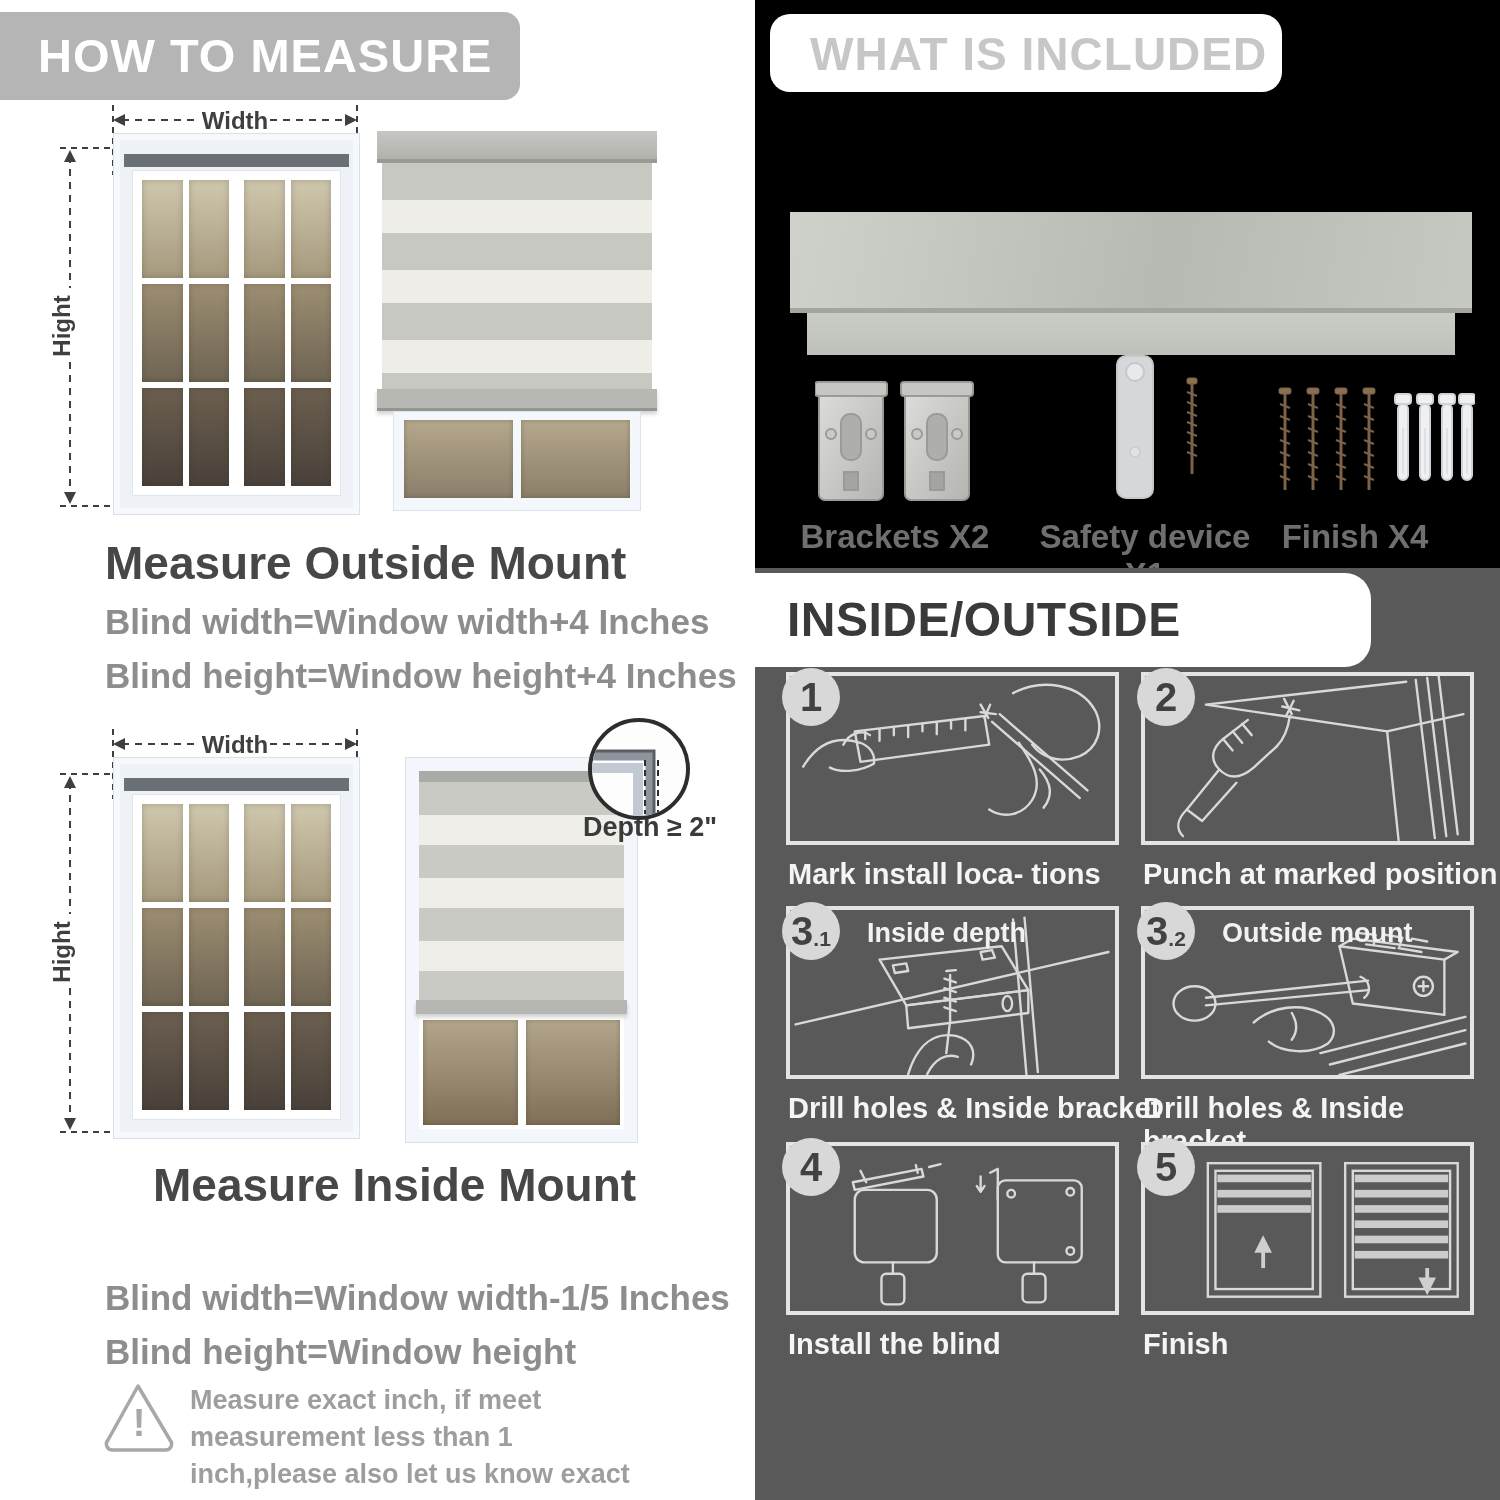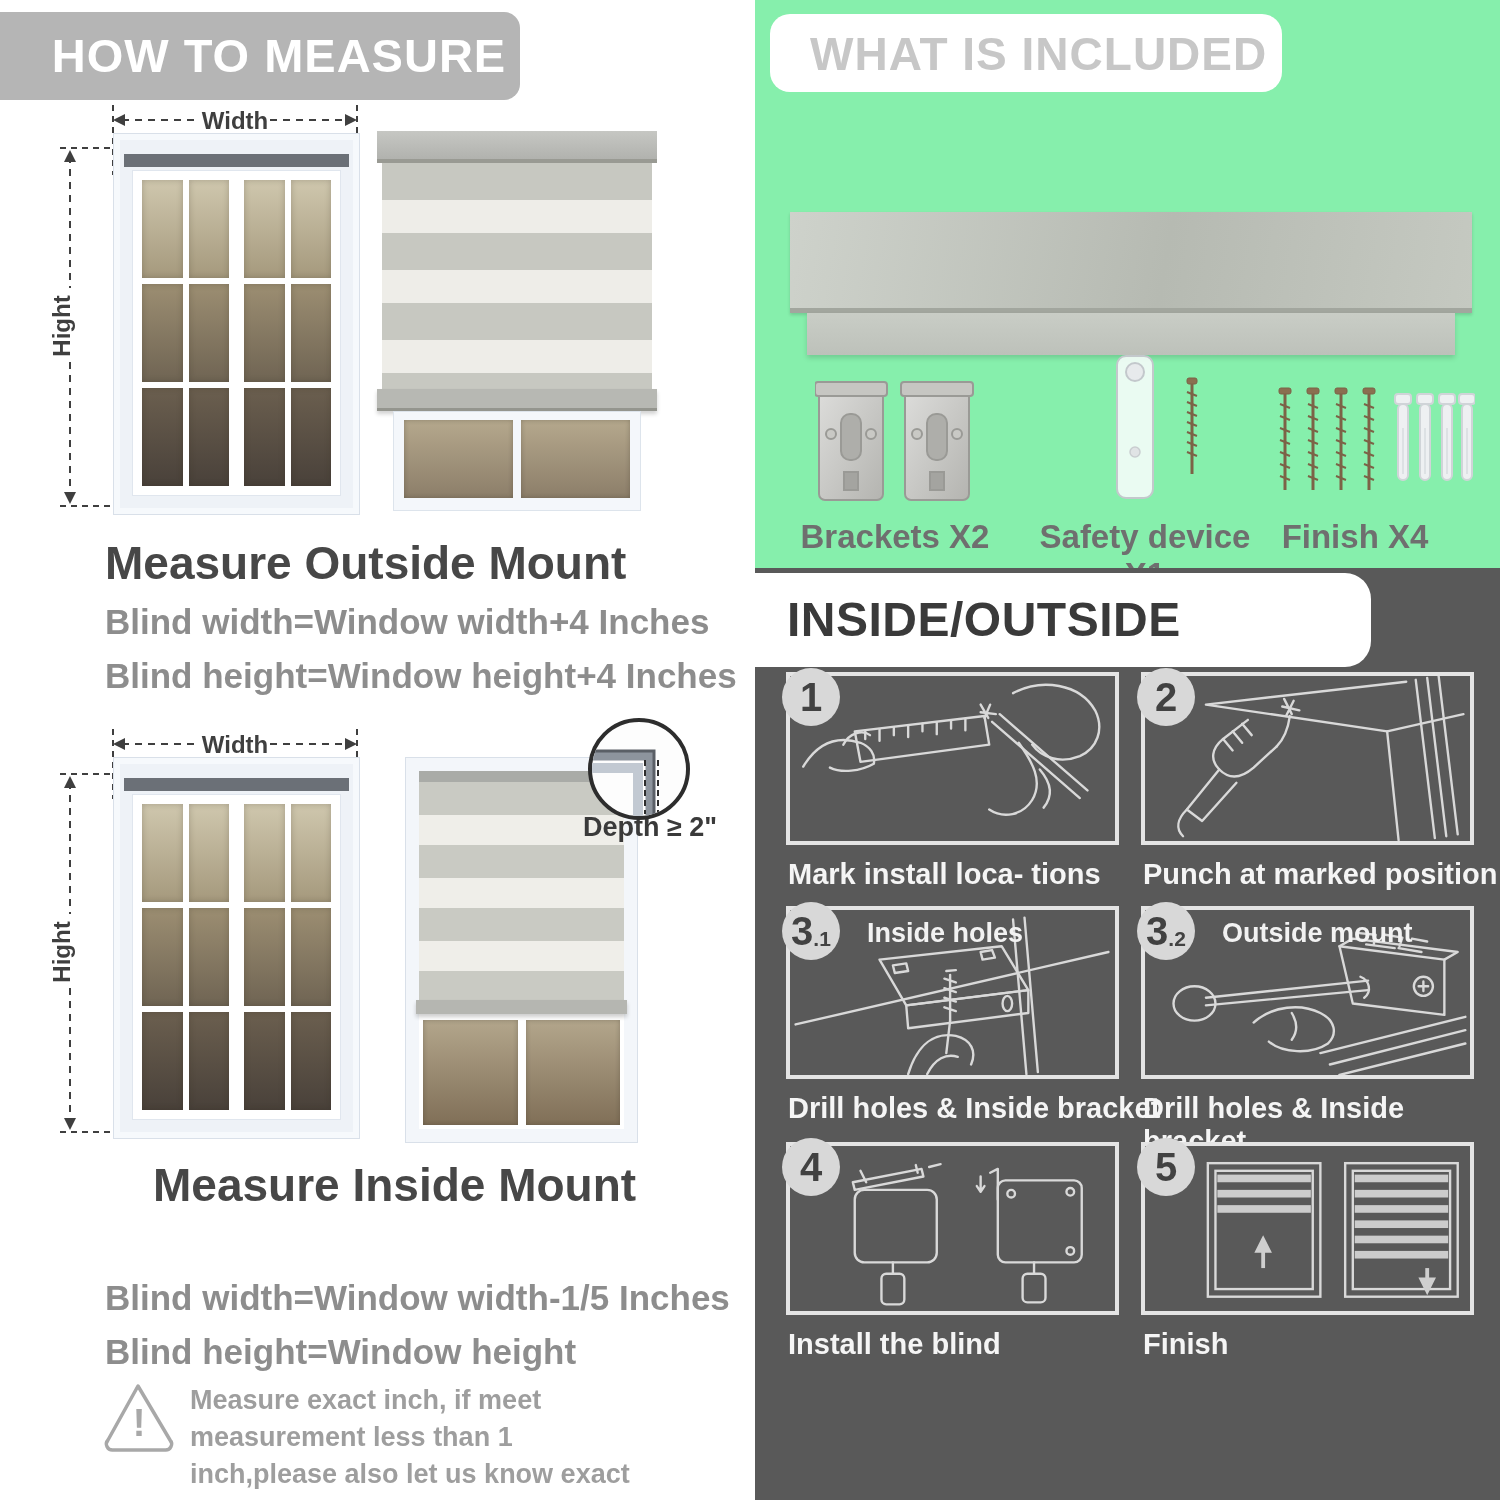--- a/index.html
+++ b/index.html
@@ -1,21 +1,21 @@
 <!DOCTYPE html>
 <html><head>
 <meta charset="utf-8">
 <style>
   html,body{margin:0;padding:0;background:#fff;}
   .canvas{position:relative;width:1500px;height:1500px;background:#ffffff;
           font-family:"Liberation Sans",sans-serif;overflow:hidden;}
   .abs{position:absolute;}
 
   
-  .banner{left:0;top:12px;width:520px;height:88px;background:#b5b5b5;border-radius:0 16px 16px 0;text-align:center;}
+  .banner{left:0;top:12px;width:520px;height:88px;background:#b5b5b5;border-radius:0 16px 16px 0;}
   .banner-text{display:block;padding-left:38px;line-height:88px;font-size:47px;font-weight:700;
                color:#ffffff;letter-spacing:1px;}
   .h-title{font-size:46px;font-weight:700;color:#474747;}
   .h-line{font-size:35px;font-weight:700;color:#8d8d8d;}
 
   
   .window{background:#eef2f7;border:1px solid #d9e0e9;box-shadow:inset 0 0 0 6px #f6f9fc;}
   .win-track{position:absolute;left:10px;right:10px;top:20px;height:13px;background:#6b7077;}
   .sashes{position:absolute;left:18px;right:18px;top:36px;bottom:18px;background:#ffffff;
           display:flex;gap:7px;padding:5px;box-sizing:border-box;border:1px solid #e0e6ee;}
@@ -50,21 +50,21 @@
   .blind2-glass .glass{flex:1;background:linear-gradient(180deg,#b3a68c,#806f57);
        box-shadow:inset 0 0 5px rgba(40,35,25,.3);}
 
   .depth-circle{width:94px;height:94px;border:4px solid #2d2d2d;border-radius:50%;
        background:#fdfdfd;overflow:hidden;z-index:6;}
   .depth-label{font-size:27px;font-weight:700;color:#3a3a3a;}
 
   .warn-text{font-size:27px;font-weight:600;color:#9e9e9e;line-height:37px;}
 
   
-  .panel-light{left:755px;top:0;width:745px;height:568px;background:#86efac;}
+  .panel-light{left:755px;top:0;width:745px;height:568px;background:#000000;}
   .included-header{left:15px;top:14px;width:512px;height:78px;background:#ffffff;border-radius:20px;}
   .included-header span{display:block;padding-left:40px;line-height:80px;font-size:46px;
        font-weight:700;color:#c7c7c7;letter-spacing:1px;}
   .blind-bar{left:35px;top:212px;width:682px;height:96px;
        background:linear-gradient(100deg,#ced2cb,#b6bab2 55%,#c5c9c1);
        border-bottom:5px solid #a2a69e;box-shadow:0 2px 3px rgba(0,0,0,.15);}
   .blind-bar2{left:52px;top:313px;width:648px;height:42px;
        background:linear-gradient(180deg,#c9cdc6,#bdc1ba);box-shadow:0 3px 5px rgba(0,0,0,.15);}
   .stylish-label{left:95px;top:146px;width:560px;text-align:center;font-size:40px;
        font-weight:700;color:#7b7b7b;}
@@ -385,21 +385,21 @@
         <path d="M164,68 l0,48 M158,72 l12,4 M158,82 l12,4 M158,92 l12,4 M158,102 l12,4"></path>
         <path d="M164,116 L160,150"></path>
         <path d="M120,172 C130,140 148,128 170,132 C186,136 192,148 186,162"></path>
         <path d="M140,172 C148,156 160,150 172,154"></path>
       </svg>
     </div>
     <div class="abs step-badge" style="left:27px;top:334px;">
       <span>3</span>
         <span class="sub">.1</span>
     </div>
-    <div class="abs step-title" style="left:112px;top:350px;">Inside holes</div>
+    <div class="abs step-title" style="left:112px;top:350px;">Inside depth</div>
     <div class="abs step-caption" style="left:33px;top:524px;">Drill holes &amp;  Inside bracket</div>
 
     <div class="abs step-box" style="left:386px;top:338px;">
       <svg class="step-art lineart" viewBox="0 0 333 173">
         <path d="M180,150 L332,112 M190,162 L332,126 M200,173 L332,140"></path>
         <path d="M200,38 L310,52 L310,110 L214,98 Z"></path>
         <path d="M200,38 L214,30 L324,44 L310,52"></path>
         <path d="M218,24 l20,2 l-2,10 M248,26 l18,3 l-3,9 M276,30 l16,3"></path>
         <path d="M228,36 l30,4 M262,40 l24,4"></path>
         <circle cx="288" cy="80" r="10"></circle>

